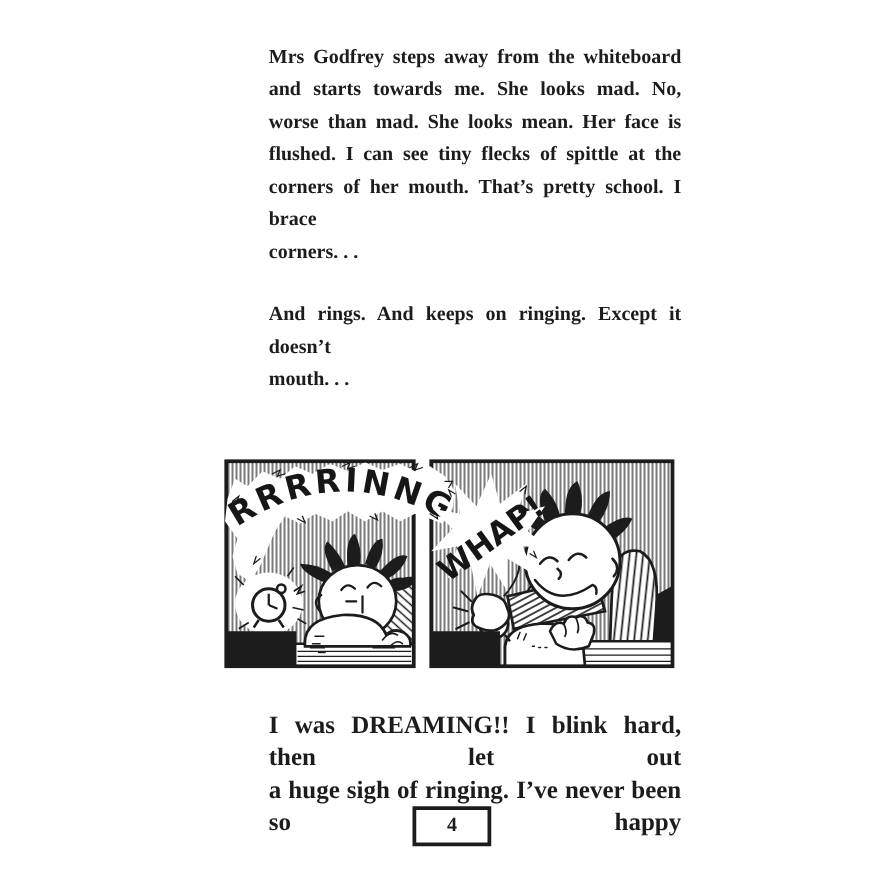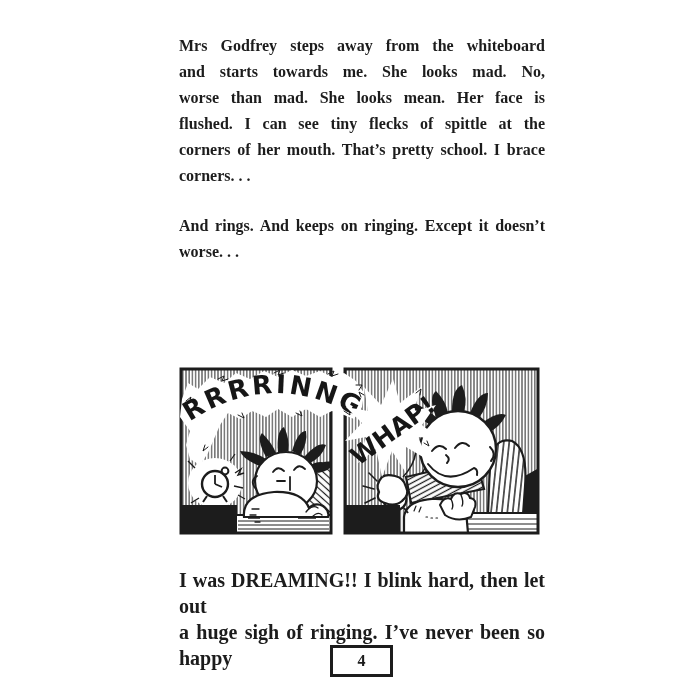--- a/index.html
+++ b/index.html
@@ -7,21 +7,21 @@
     width:700px;height:700px;position:relative;overflow:hidden;
     background:#ffffff;
     font-family:"Liberation Serif", serif;
   }
   .page{position:absolute;inset:0;background:#ffffff;}
   .text-col{
     position:absolute;left:179px;top:33px;width:366px;
     color:#1c1c1c;font-weight:bold;font-size:16px;line-height:26px;
   }
   .text-col p{margin:0 0 24px 0;}
-  .line{display:block;text-align:justify;text-align-last:justify;}
+  .line{display:block;text-align:justify;text-align-last:justify;margin-left:36px;}
   .line.last{text-align-last:left;}
   .text-col-bottom{
     position:absolute;left:179px;top:567px;width:366px;
     color:#1c1c1c;font-weight:bold;font-size:20px;line-height:26px;
   }
   .comic{position:absolute;left:178px;top:365px;}
   .folio{
     position:absolute;left:330px;top:645px;width:57px;height:26px;
     border:3px solid #1c1c1c;display:flex;align-items:center;justify-content:center;
     font-weight:bold;font-size:16px;color:#1c1c1c;background:#fff;
@@ -37,21 +37,21 @@
     <p>
       <span class="line">Mrs Godfrey steps away from the whiteboard</span>
       <span class="line">and starts towards me. She looks mad. No,</span>
       <span class="line">worse than mad. She looks mean. Her face is</span>
       <span class="line">flushed. I can see tiny flecks of spittle at the</span>
       <span class="line">corners of her mouth. That’s pretty school. I brace</span>
       <span class="line last">corners. . .</span>
     </p>
     <p>
       <span class="line">And rings. And keeps on ringing. Except it doesn’t</span>
-      <span class="line last">worse. . .</span>
+      <span class="line last">mouth. . .</span>
     </p>
   </div>
 
   <svg class="comic" width="363" height="170" viewBox="0 0 363 170">
     <defs>
       <pattern id="vh" patternUnits="userSpaceOnUse" width="3.2" height="170">
         <line x1="1.6" y1="0" x2="1.6" y2="170" stroke="#1c1c1c" stroke-width="0.95"></line>
       </pattern>
       <pattern id="diagChair" patternUnits="userSpaceOnUse" width="5" height="5" patternTransform="rotate(-48)">
         <line x1="2.5" y1="0" x2="2.5" y2="5" stroke="#1c1c1c" stroke-width="1.2"></line>

